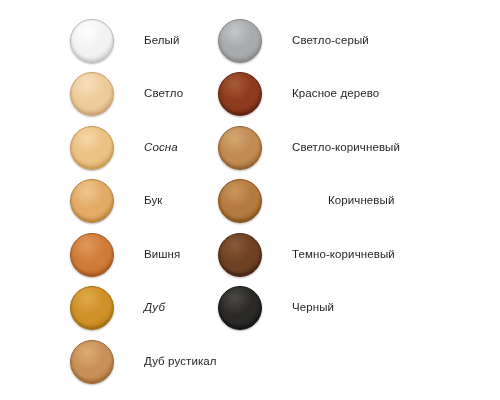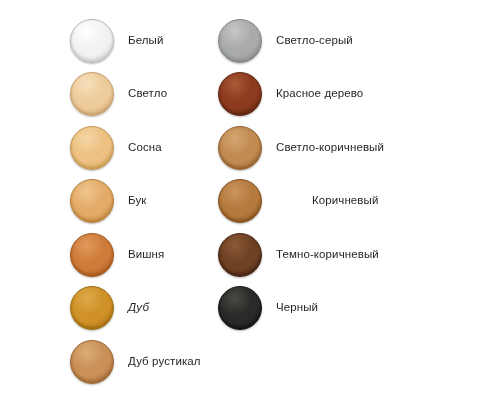--- a/index.html
+++ b/index.html
@@ -53,21 +53,21 @@
   .swatch-circle {
     position: absolute;
     left: 2px;
     top: 2px;
     width: 44px;
     height: 44px;
     border-radius: 50%;
     box-sizing: border-box;
   }
   .swatch-label {
-    margin-left: 12px;
+    margin-left: 28px;
     font-size: 11.5px;
     color: #231f20;
     line-height: 1.2;
     white-space: nowrap;
     letter-spacing: 0.1px;
   }
   .column-right .swatch-label {
   }
 </style>
 </head>
@@ -88,21 +88,21 @@
       <span class="swatch-circle-wrap">
         <span class="swatch-circle" style="background: radial-gradient(circle at 38% 27%, rgb(247, 224, 189) 0%, rgb(237, 203, 154) 42%, rgb(237, 203, 154) 60%, rgb(201, 162, 113) 100%); box-shadow: rgb(201, 162, 113) 0px -2px 3px inset, rgba(0, 0, 0, 0.28) 0px 1px 2px; border: 1px solid rgb(199, 157, 105);"></span>
       </span>
       <span class="swatch-label" style="color: rgb(35, 31, 32);">Светло</span>
     </div>
 
     <div class="swatch-row">
       <span class="swatch-circle-wrap">
         <span class="swatch-circle" style="background: radial-gradient(circle at 38% 27%, rgb(245, 214, 166) 0%, rgb(236, 193, 130) 42%, rgb(236, 193, 130) 60%, rgb(196, 152, 79) 100%); box-shadow: rgb(196, 152, 79) 0px -2px 3px inset, rgba(0, 0, 0, 0.28) 0px 1px 2px; border: 1px solid rgb(194, 151, 78);"></span>
       </span>
-      <span class="swatch-label" style="color: rgb(35, 31, 32);">Сосна</span>
+      <span class="swatch-label" style="color: rgb(35, 31, 32); font-style: italic;">Сосна</span>
     </div>
 
     <div class="swatch-row">
       <span class="swatch-circle-wrap">
         <span class="swatch-circle" style="background: radial-gradient(circle at 38% 27%, rgb(239, 198, 143) 0%, rgb(227, 171, 104) 42%, rgb(227, 171, 104) 60%, rgb(184, 129, 58) 100%); box-shadow: rgb(184, 129, 58) 0px -2px 3px inset, rgba(0, 0, 0, 0.28) 0px 1px 2px; border: 1px solid rgb(182, 128, 58);"></span>
       </span>
       <span class="swatch-label" style="color: rgb(35, 31, 32);">Бук</span>
     </div>
 
     <div class="swatch-row">

